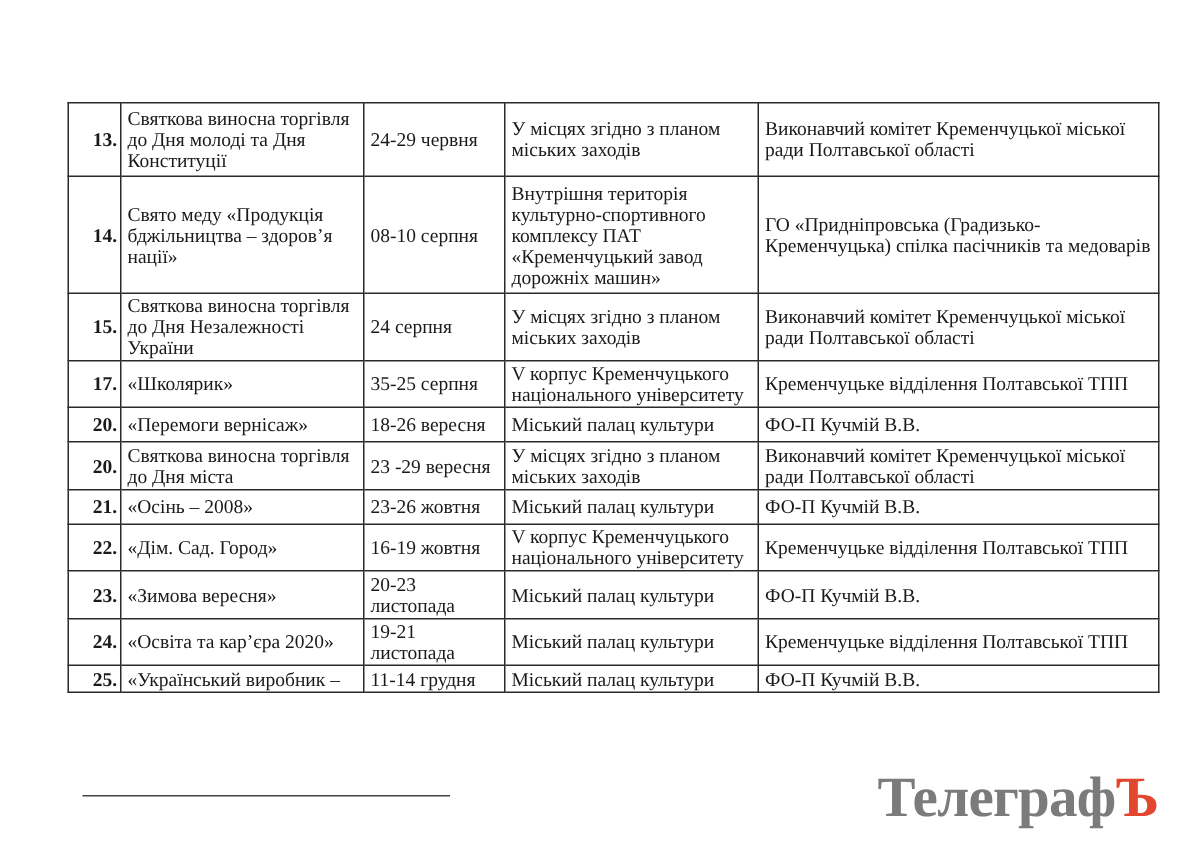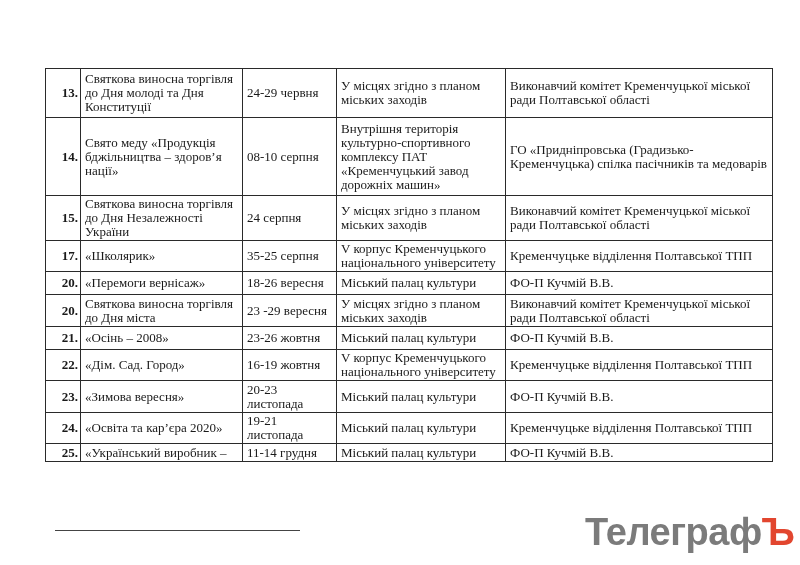--- a/index.html
+++ b/index.html
@@ -17,21 +17,21 @@
       overflow: hidden;
     }
     .page-table td.num { text-align: right; padding: 1px 2px; font-weight: bold; }
     .page-table td.org.justify { text-align: justify; text-align-last: left; }
     .footnote-rule {
       position: absolute; left: 55px; top: 530px; width: 245px; height: 0;
       border-top: 1px solid #444;
     }
     .watermark {
       position: absolute; left: 585px; top: 512px;
-      font-family: Liberation Sans, sans-serif; font-weight: bold;
+      font-family: Liberation Serif, serif; font-weight: bold;
       font-size: 38px; line-height: 40px; letter-spacing: -0.5px;
       color: #7b7b7b;
     }
     .watermark .accent { color: #e2462f; }
   </style>
 </head>
 <body>
 
 <table class="page-table">
   <colgroup>

